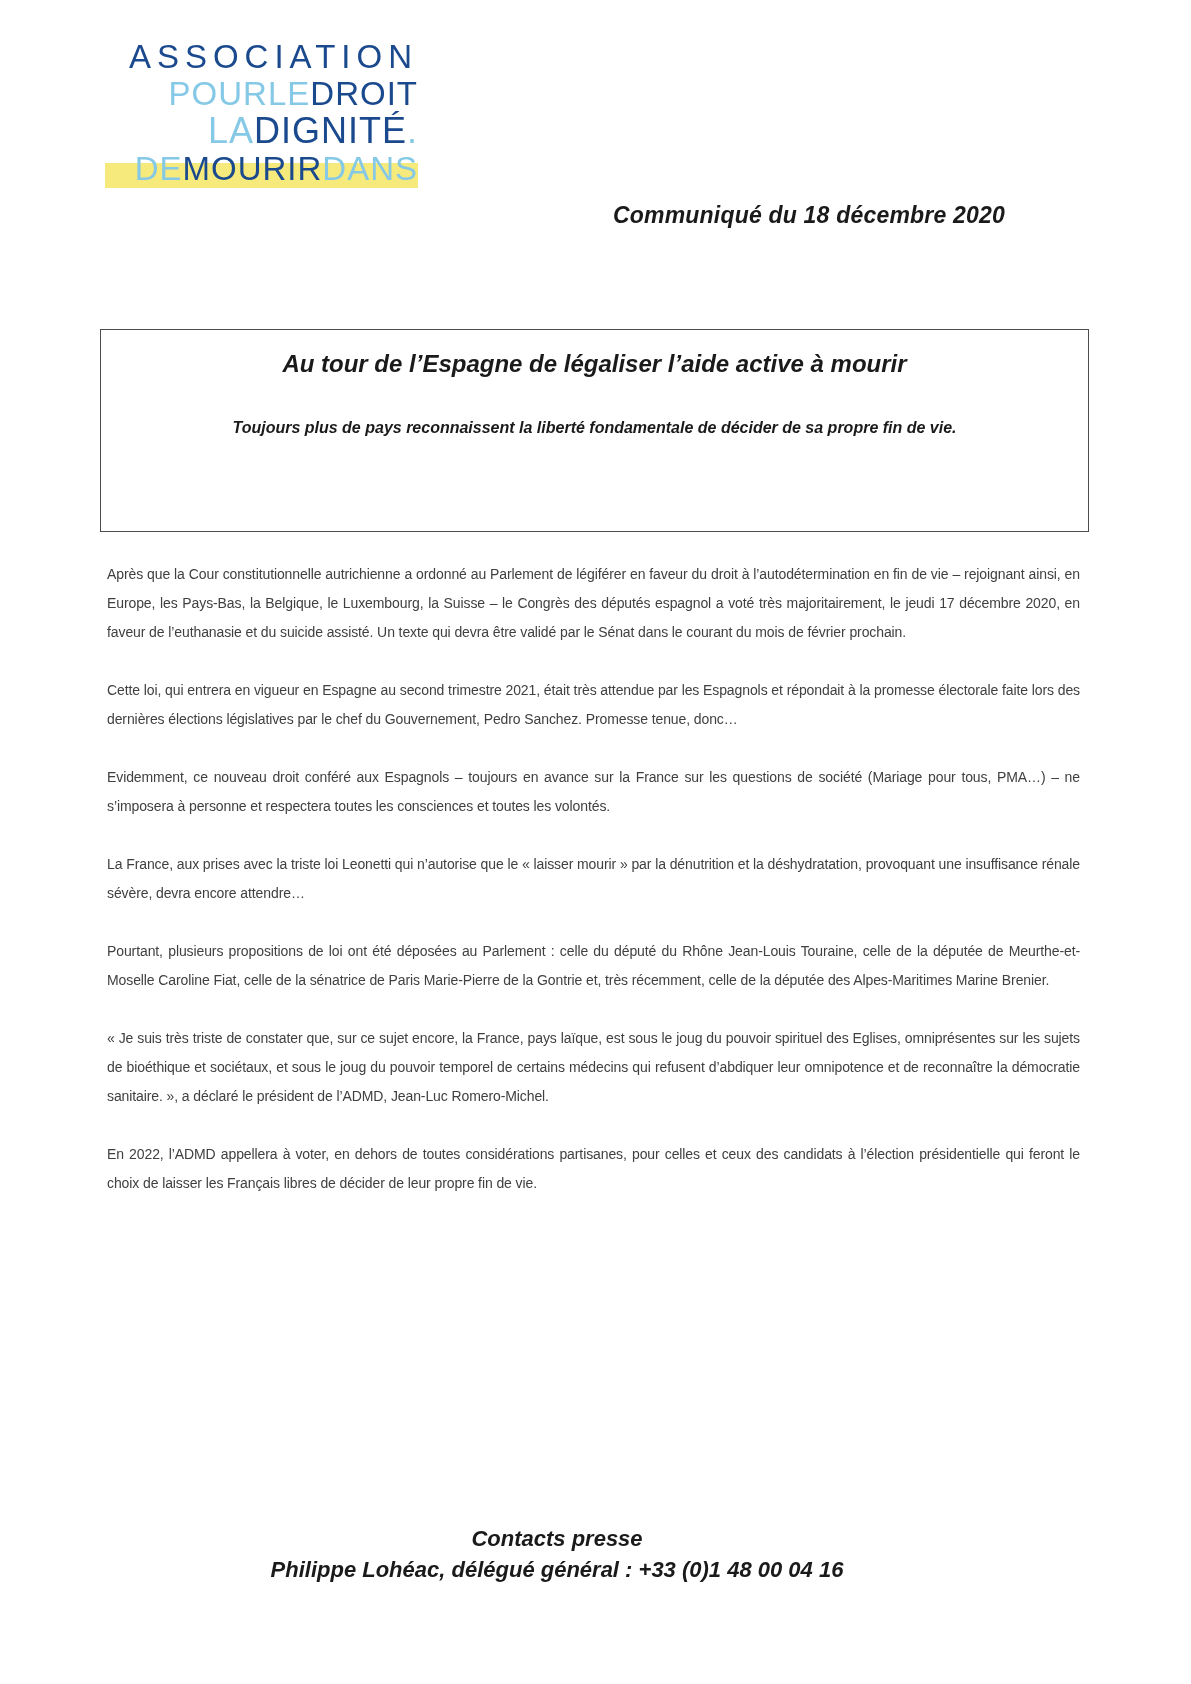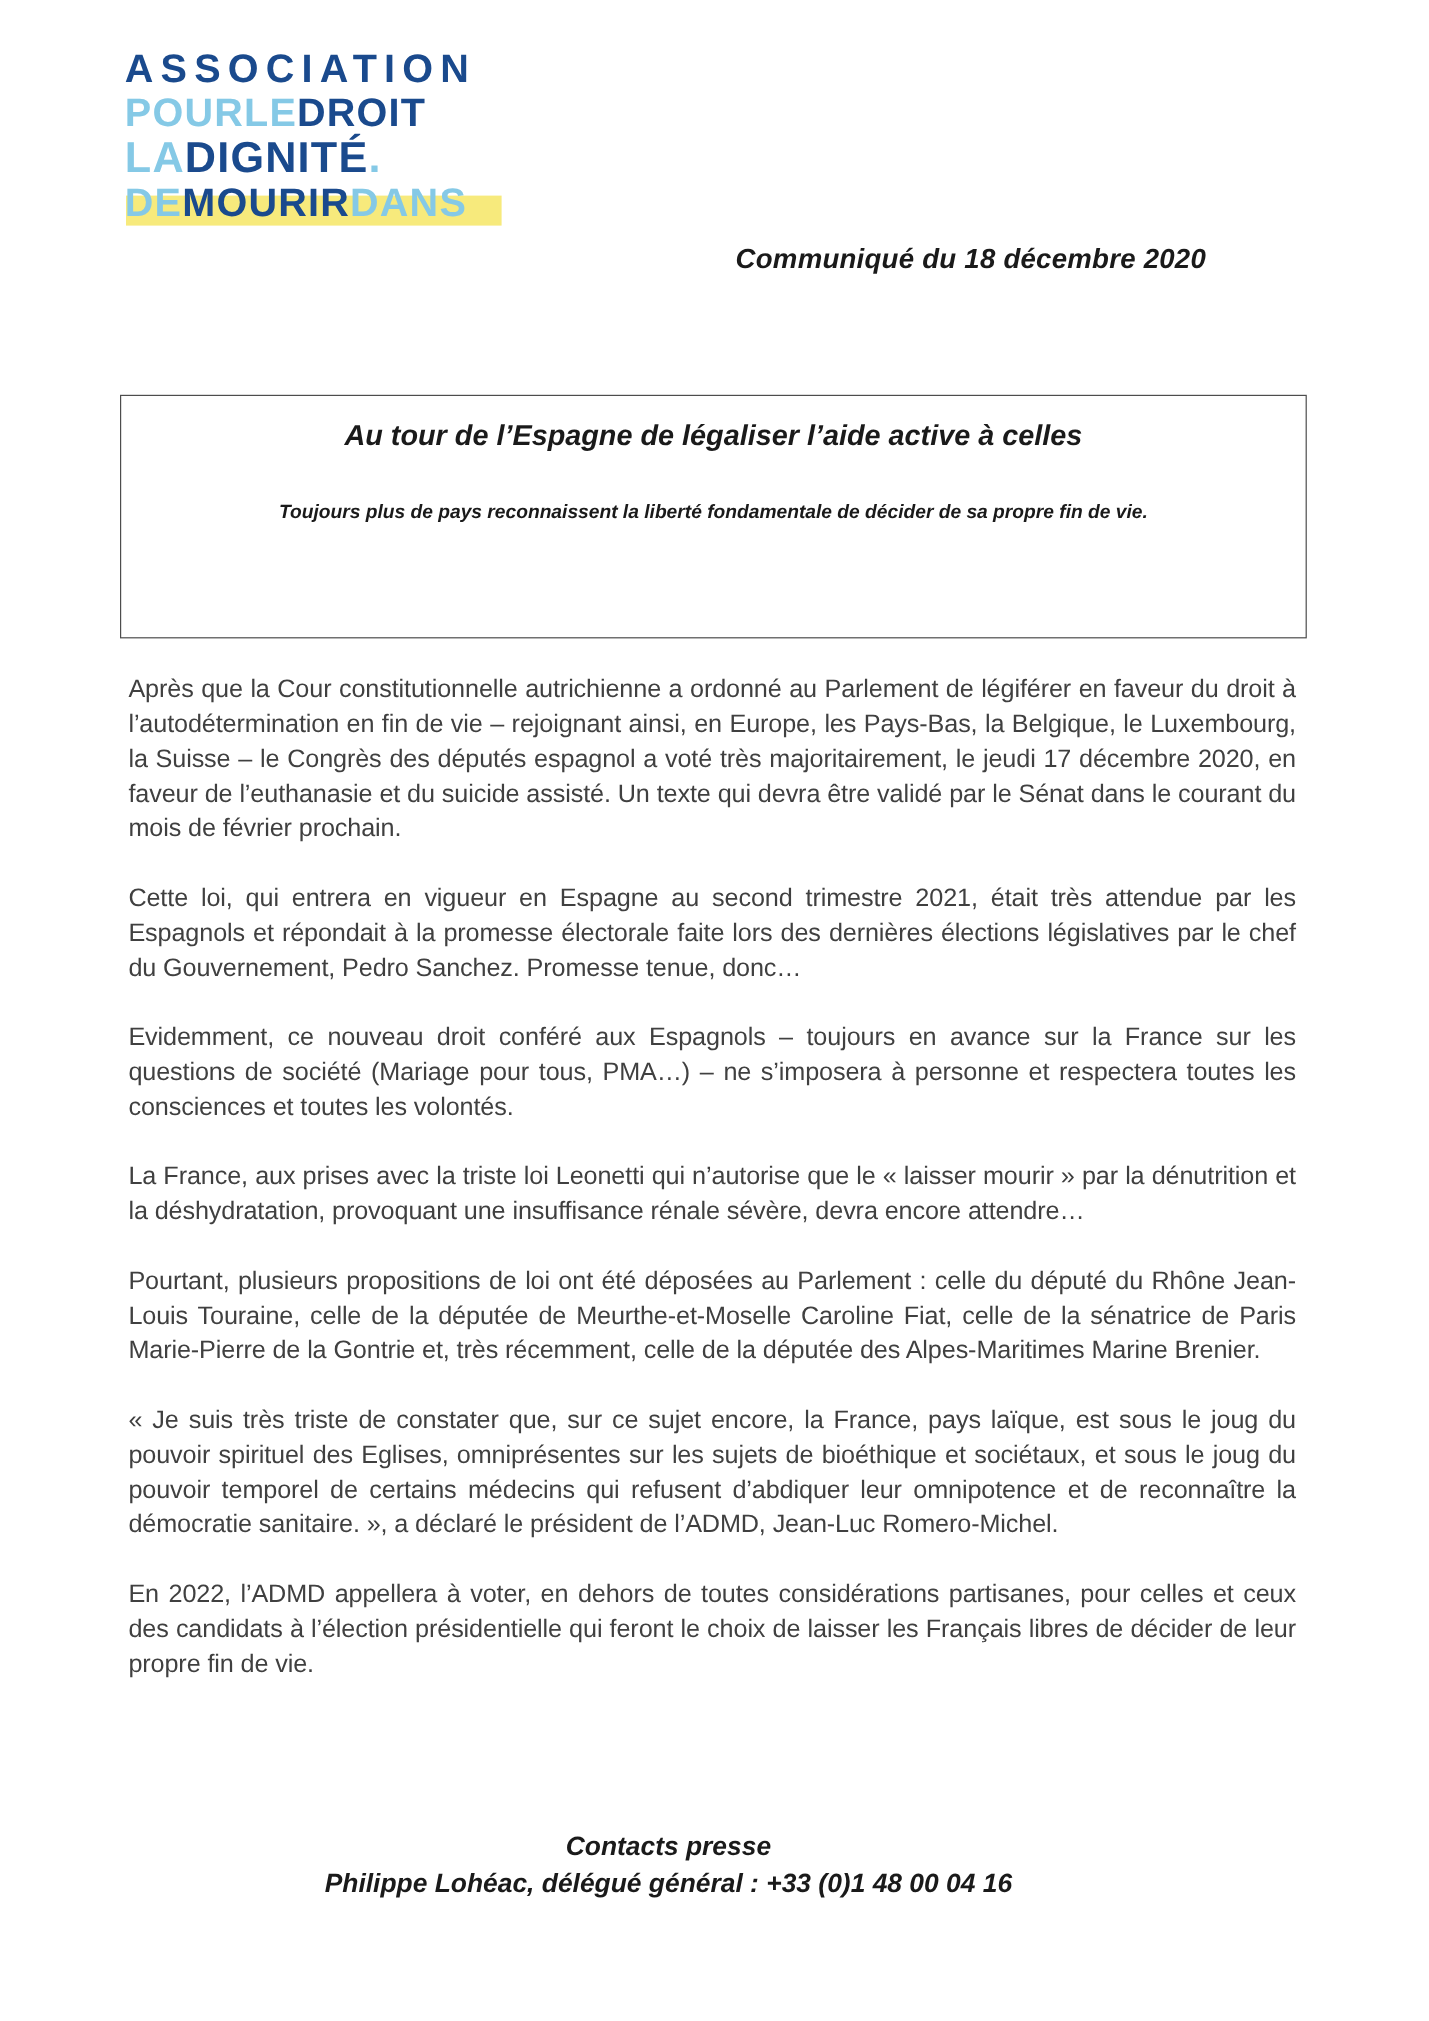--- a/index.html
+++ b/index.html
@@ -12,23 +12,23 @@
   }
 
   
   .logo { position:absolute; left:104px; top:38px; width:314px; }
   .logo-underline {
     position:absolute; left:1px; top:125px; width:313px; height:25px;
     background:#f7ea7c; z-index:0;
   }
   .logo-row {
     position:relative; z-index:1;
-    display:flex; justify-content:flex-start; align-items:baseline;
+    display:flex; justify-content:flex-end; align-items:baseline;
     height:37px; line-height:37px;
-    font-weight:bold; font-size:33px; letter-spacing:1px;
+    font-weight:normal; font-size:33px; letter-spacing:1px;
     white-space:nowrap;
   }
   .logo-row.row1 span { letter-spacing:6px; }
   .logo-row.row4 { height:38px; line-height:38px; font-size:36px; }
   .c-dark  { color:#1a4a8d; }
   .c-light { color:#85c9e6; }
 
   
   .date {
     position:absolute; top:202px; right:186px;
@@ -43,21 +43,21 @@
     border:1px solid #4d4d4d;
     text-align:center; font-style:italic; font-weight:bold; color:#1a1a1a;
     background:#ffffff;
   }
   .title-line-1 { margin-top:18px; font-size:24px; line-height:31px; }
   .title-line-2 { margin-top:32px; font-size:16px; line-height:33px; padding:0 28px; }
 
   
   .body {
     position:absolute; left:107px; top:560px; width:973px;
-    font-size:21px; line-height:29px; color:#404040;
+    font-size:14px; line-height:29px; color:#404040;
     text-align:justify; text-align-last:left;
     letter-spacing:-0.1px;
   }
   .body p { margin:0 0 29px 0; }
 
   
   .footer {
     position:absolute; left:107px; top:1523px; width:900px;
     text-align:center; font-style:italic; font-weight:700;
     font-size:22px; line-height:31px; color:#1a1a1a;
@@ -85,21 +85,21 @@
     <div class="logo-row">
       <span class="c-light">DE</span>
       <span class="c-dark">MOURIR</span>
       <span class="c-light">DANS</span>
     </div>
   </header>
 
   <div class="date">Communiqué du 18 décembre 2020</div>
 
   <section class="title-box">
-    <div class="title-line-1">Au tour de l’Espagne de légaliser l’aide active à celles</div>
+    <div class="title-line-1">Au tour de l’Espagne de légaliser l’aide active à mourir</div>
     <div class="title-line-2">Toujours plus de pays reconnaissent la liberté fondamentale de décider de sa propre fin de vie.</div>
   </section>
 
   <main class="body">
     <p>Après que la Cour constitutionnelle autrichienne a ordonné au Parlement de légiférer en faveur du droit à l’autodétermination en fin de vie – rejoignant ainsi, en Europe, les Pays-Bas, la Belgique, le Luxembourg, la Suisse – le Congrès des députés espagnol a voté très majoritairement, le jeudi 17 décembre 2020, en faveur de l’euthanasie et du suicide assisté. Un texte qui devra être validé par le Sénat dans le courant du mois de février prochain.</p>
     <p>Cette loi, qui entrera en vigueur en Espagne au second trimestre 2021, était très attendue par les Espagnols et répondait à la promesse électorale faite lors des dernières élections législatives par le chef du Gouvernement, Pedro Sanchez. Promesse tenue, donc…</p>
     <p>Evidemment, ce nouveau droit conféré aux Espagnols – toujours en avance sur la France sur les questions de société (Mariage pour tous, PMA…) – ne s’imposera à personne et respectera toutes les consciences et toutes les volontés.</p>
     <p>La France, aux prises avec la triste loi Leonetti qui n’autorise que le « laisser mourir » par la dénutrition et la déshydratation, provoquant une insuffisance rénale sévère, devra encore attendre…</p>
     <p>Pourtant, plusieurs propositions de loi ont été déposées au Parlement : celle du député du Rhône Jean-Louis Touraine, celle de la députée de Meurthe-et-Moselle Caroline Fiat, celle de la sénatrice de Paris Marie-Pierre de la Gontrie et, très récemment, celle de la députée des Alpes-Maritimes Marine Brenier.</p>
     <p>« Je suis très triste de constater que, sur ce sujet encore, la France, pays laïque, est sous le joug du pouvoir spirituel des Eglises, omniprésentes sur les sujets de bioéthique et sociétaux, et sous le joug du pouvoir temporel de certains médecins qui refusent d’abdiquer leur omnipotence et de reconnaître la démocratie sanitaire. », a déclaré le président de l’ADMD, Jean-Luc Romero-Michel.</p>

